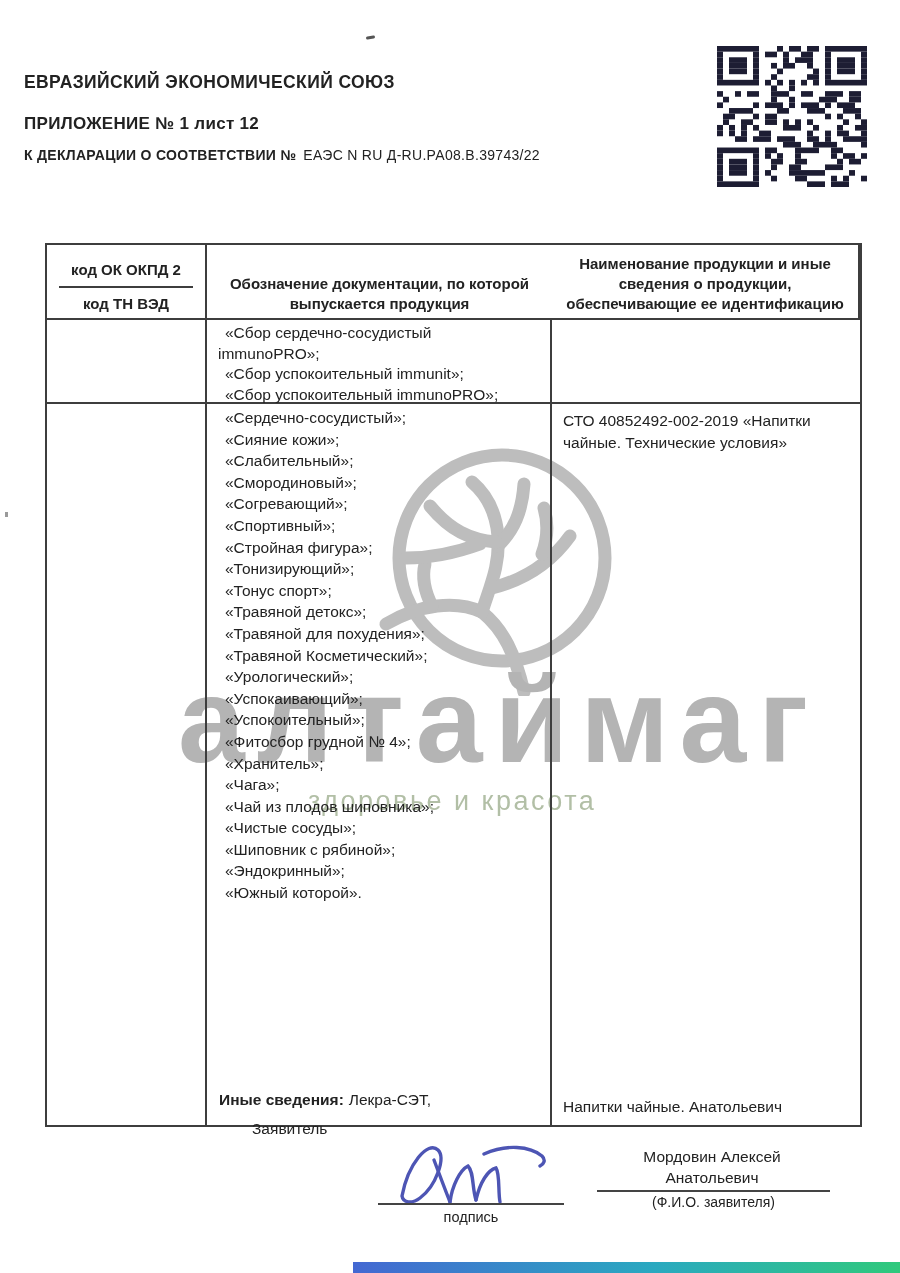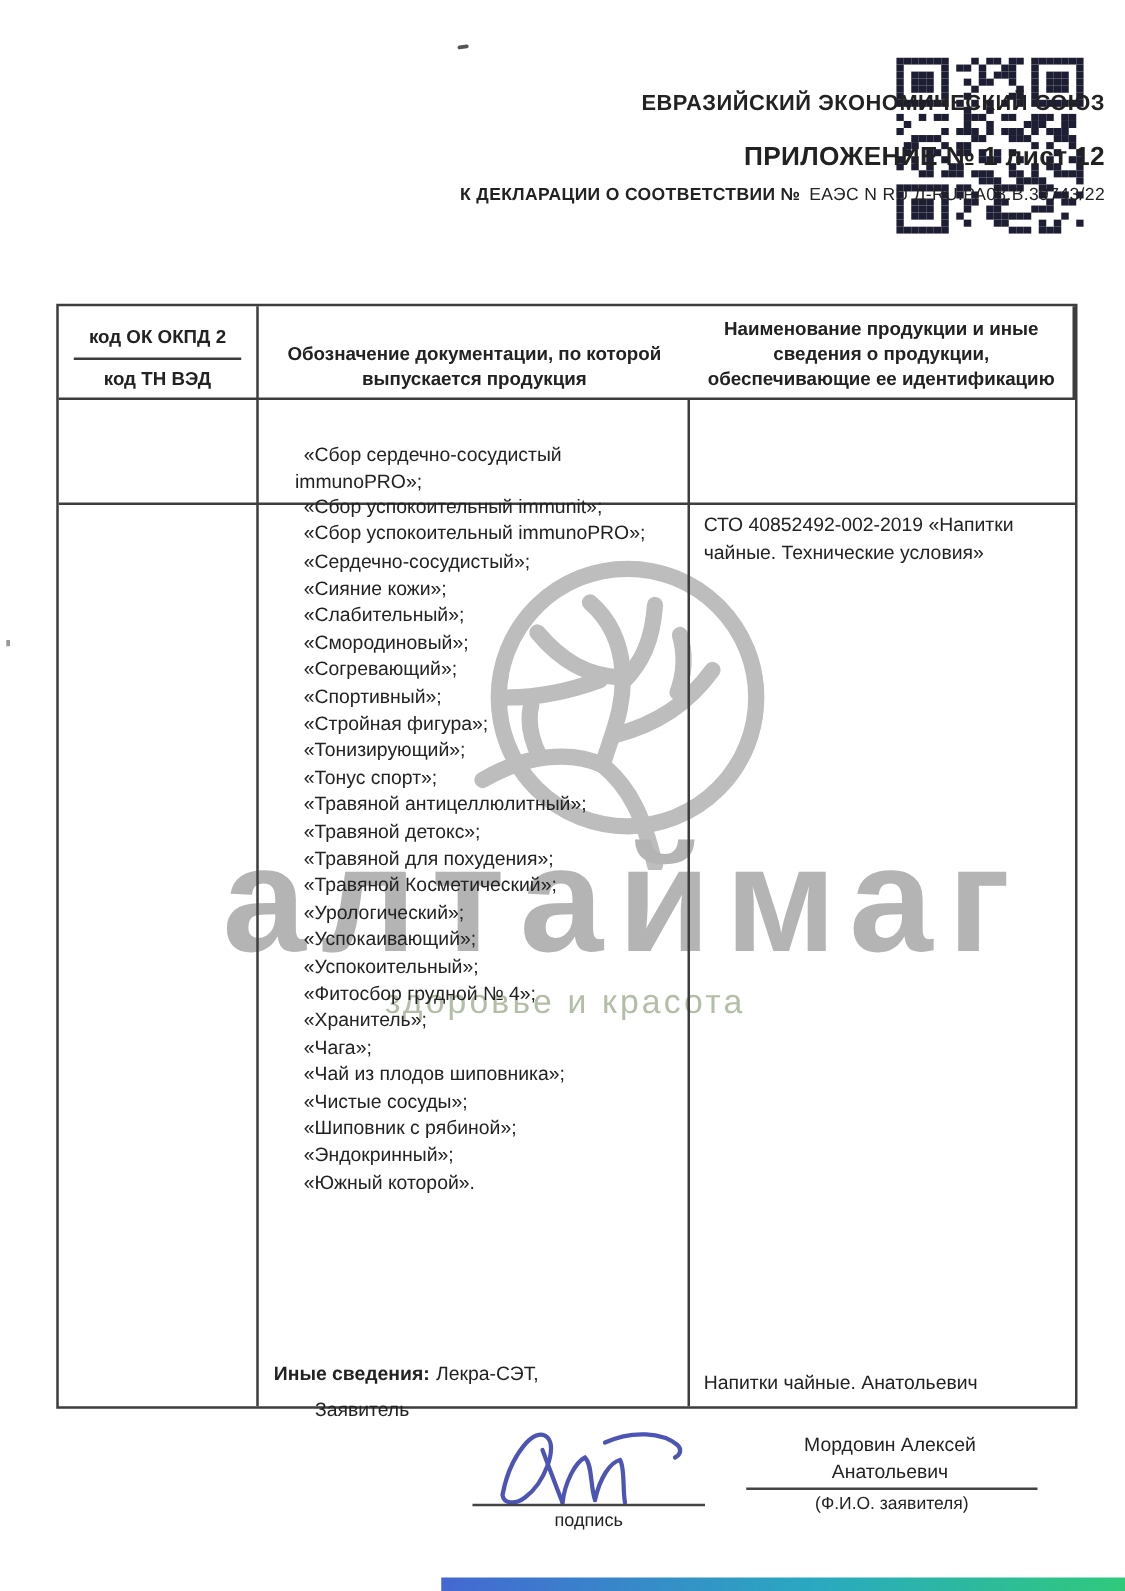--- a/index.html
+++ b/index.html
@@ -3,23 +3,23 @@
 <meta charset="utf-8">
 <style>
   html,body{margin:0;padding:0;}
   body{
     width:900px;height:1273px;position:relative;overflow:hidden;
     background:#ffffff;color:var(--ink,#222);
     font-family:"Liberation Sans", sans-serif;
   }
   .abs{position:absolute;}
   
-  .hline{left:0;right:16px;text-align:right;font-weight:bold;z-index:3;}
+  .hline{left:0;right:0;text-align:left;font-weight:bold;z-index:3;padding-left:24px;}
   .union-title{top:72px;font-size:17.5px;letter-spacing:.4px;}
-  .appendix{top:114px;font-size:21px;letter-spacing:.3px;}
+  .appendix{top:114px;font-size:17px;letter-spacing:.3px;}
   .decl{top:147px;font-size:14px;letter-spacing:.3px;white-space:nowrap;}
   .decl .num{font-weight:normal;margin-left:7px;}
   
   .qr{left:717px;top:46px;width:150px;height:141px;z-index:1;color:var(--qr,#1d1d33);}
   .qr svg{width:100%;height:100%;}
   
   .wm{z-index:1;pointer-events:none;}
   .wm-logo{left:372px;top:438px;width:262px;height:258px;}
   .wm-brand{left:178px;top:660px;font-size:120px;font-weight:bold;letter-spacing:12px;
     line-height:1;color:var(--watermark-gray,#b4b4b4);}
@@ -29,21 +29,21 @@
   .tbl{left:45px;top:243px;width:813px;height:880px;z-index:2;
     display:grid;grid-template-columns:160px 345px 1fr;grid-template-rows:75px 84px 1fr;
     border:2px solid var(--border,#3d3d3d);font-size:15.5px;}
   .cell{border-right:2px solid var(--border,#3d3d3d);border-bottom:2px solid var(--border,#3d3d3d);
     position:relative;background:transparent;}
   .cell.last-col{border-right:none;}
   .cell.last-row{border-bottom:none;}
   .th{display:flex;flex-direction:column;align-items:center;justify-content:flex-end;
     font-weight:bold;font-size:15px;line-height:20px;text-align:center;padding:4px 10px;}
   .code-rule{width:134px;border-top:2px solid var(--border,#3d3d3d);margin:6px 0;}
-  .plist{padding:3px 6px 0 24px;margin-top:32px;}
+  .plist{padding:3px 6px 0 6px;}
   .plist .pline{white-space:pre-line;padding-left:5px;text-indent:7px;line-height:21.6px;}
   .plist.r1 .pline{line-height:20.6px;}
   .other-info{position:absolute;left:12px;bottom:16px;white-space:nowrap;}
   .other-info .lbl{font-weight:bold;}
   .other-info .val{margin-left:5px;}
   .docref{padding:6px 10px 0 11px;line-height:21.5px;}
   .docref2{position:absolute;left:11px;bottom:9px;white-space:nowrap;}
   
   .foot{z-index:2;font-size:15.5px;}
   .applicant{left:252px;top:1120px;}
@@ -405,21 +405,20 @@
     <div class="plist">
         <div class="pline">«Сердечно-сосудистый»;</div>
         <div class="pline">«Сияние кожи»;</div>
         <div class="pline">«Слабительный»;</div>
         <div class="pline">«Смородиновый»;</div>
         <div class="pline">«Согревающий»;</div>
         <div class="pline">«Спортивный»;</div>
         <div class="pline">«Стройная фигура»;</div>
         <div class="pline">«Тонизирующий»;</div>
         <div class="pline">«Тонус спорт»;</div>
-        <div class="pline">«Травяной антицеллюлитный»;</div>
         <div class="pline">«Травяной детокс»;</div>
         <div class="pline">«Травяной для похудения»;</div>
         <div class="pline">«Травяной Косметический»;</div>
         <div class="pline">«Урологический»;</div>
         <div class="pline">«Успокаивающий»;</div>
         <div class="pline">«Успокоительный»;</div>
         <div class="pline">«Фитосбор грудной № 4»;</div>
         <div class="pline">«Хранитель»;</div>
         <div class="pline">«Чага»;</div>
         <div class="pline">«Чай из плодов шиповника»;</div>

